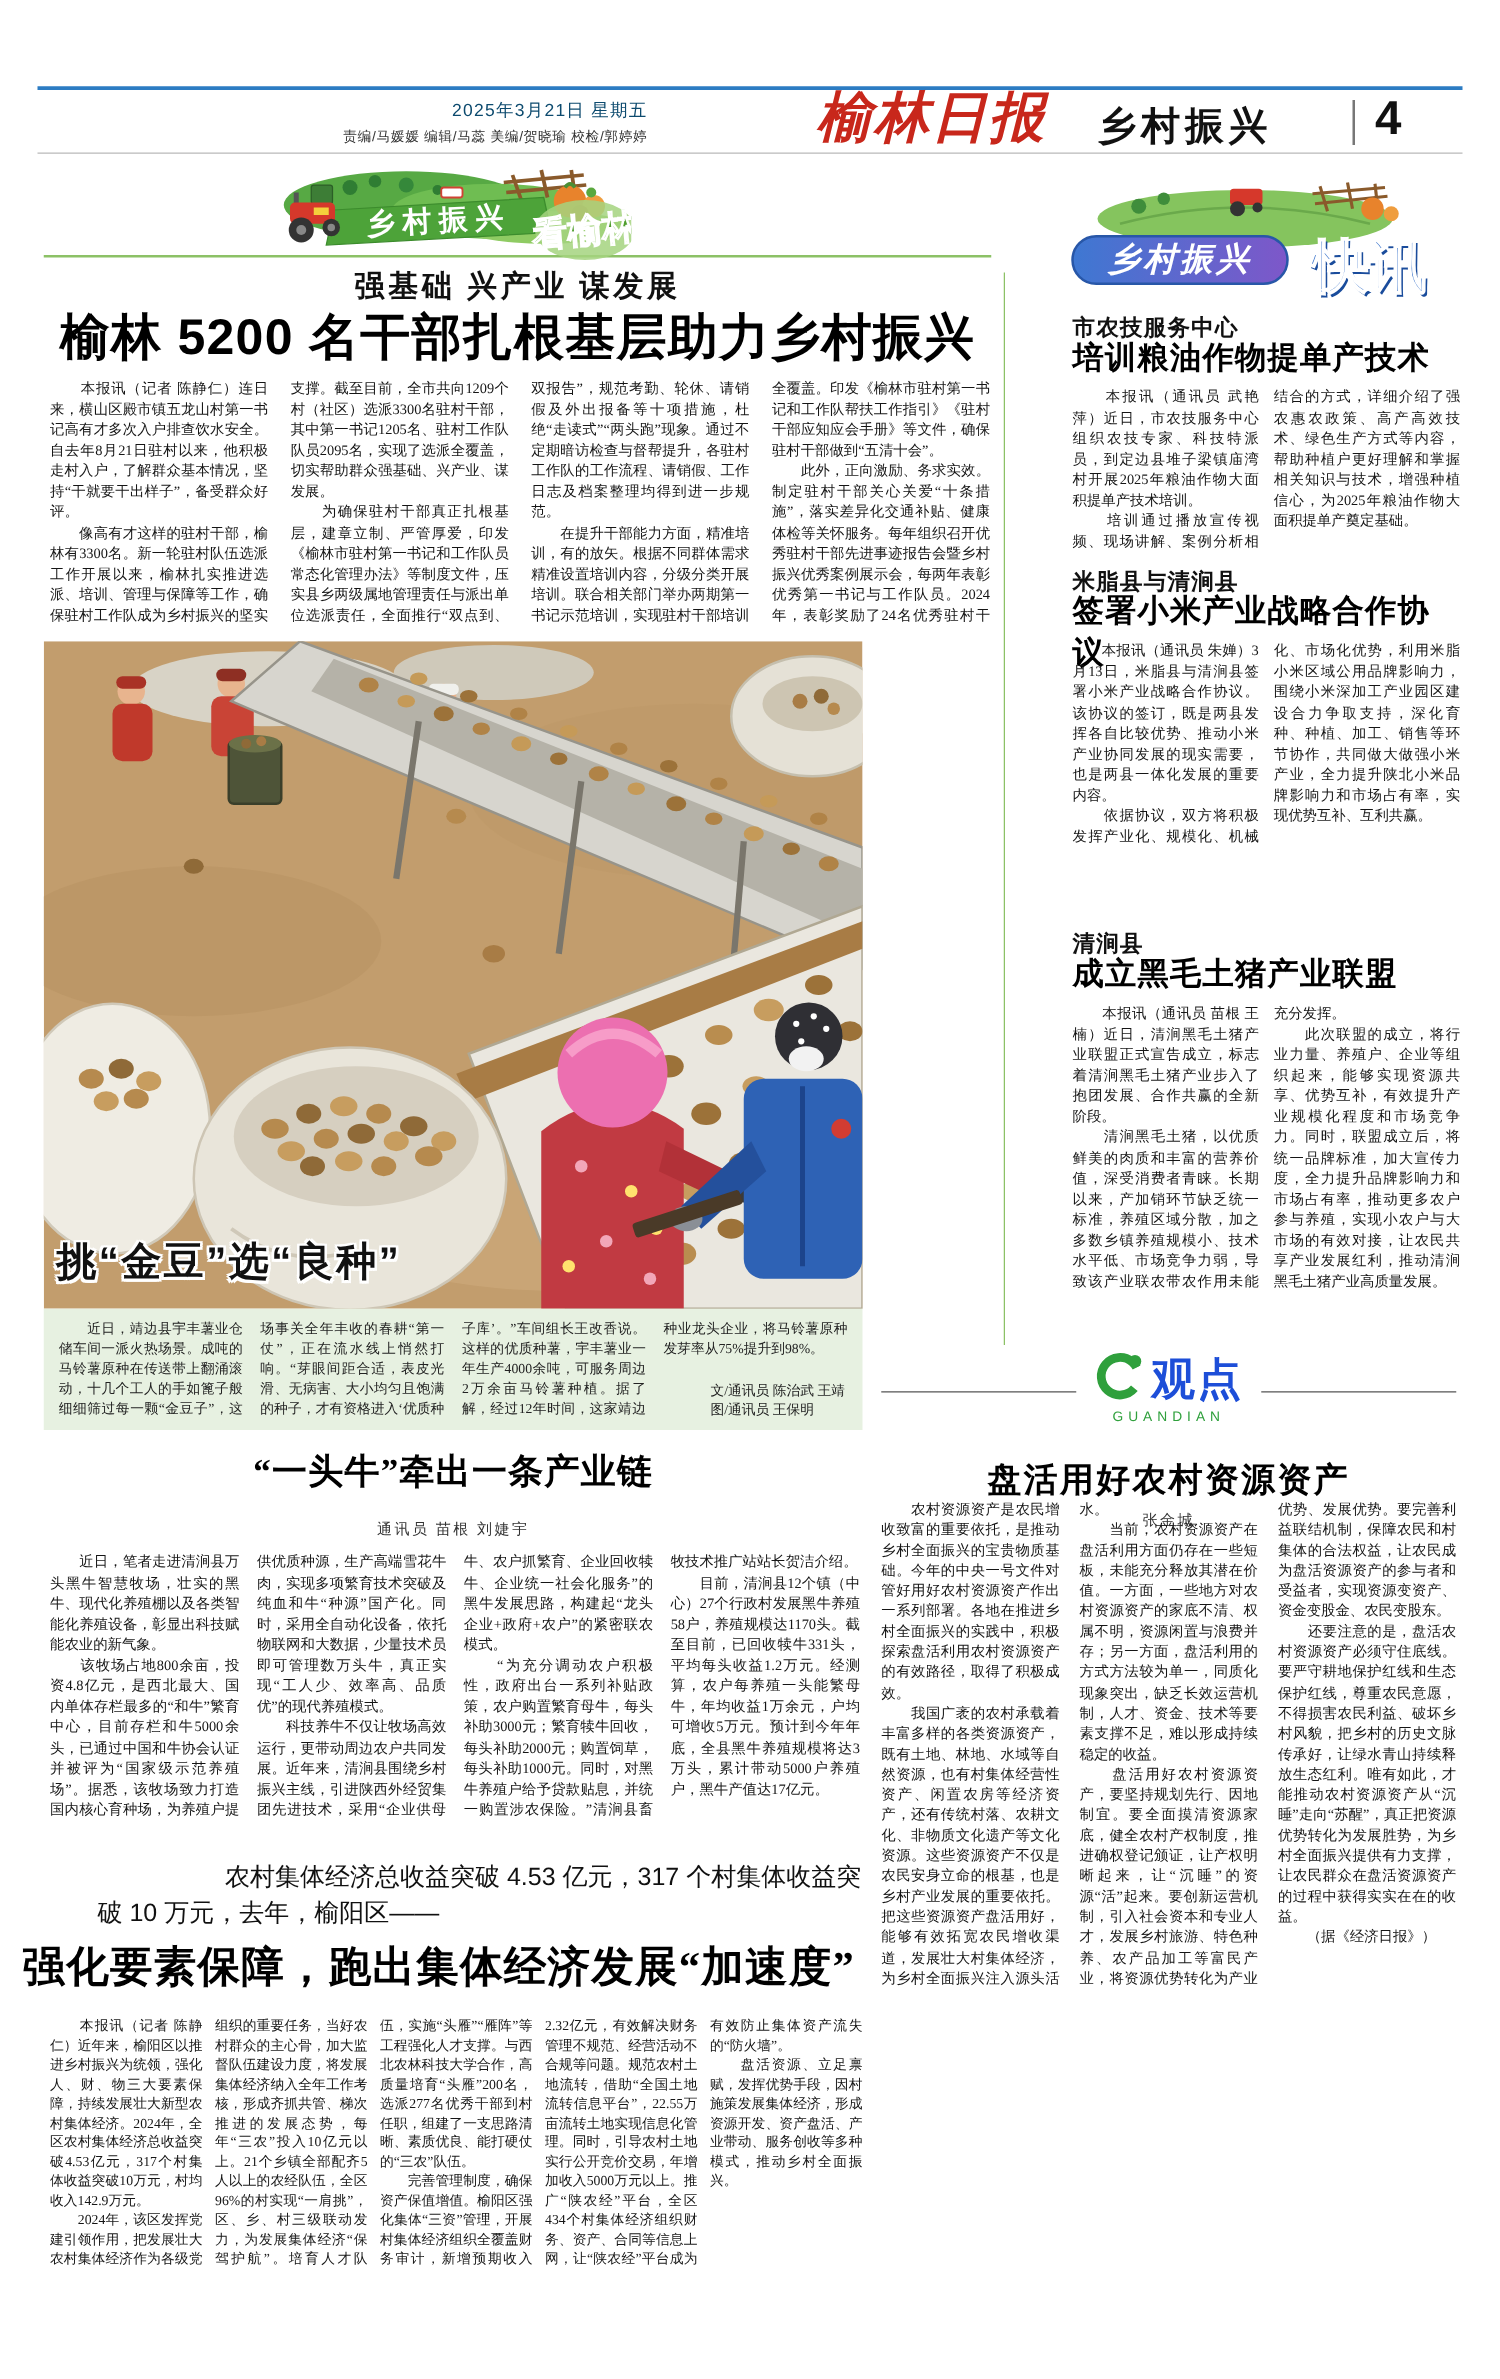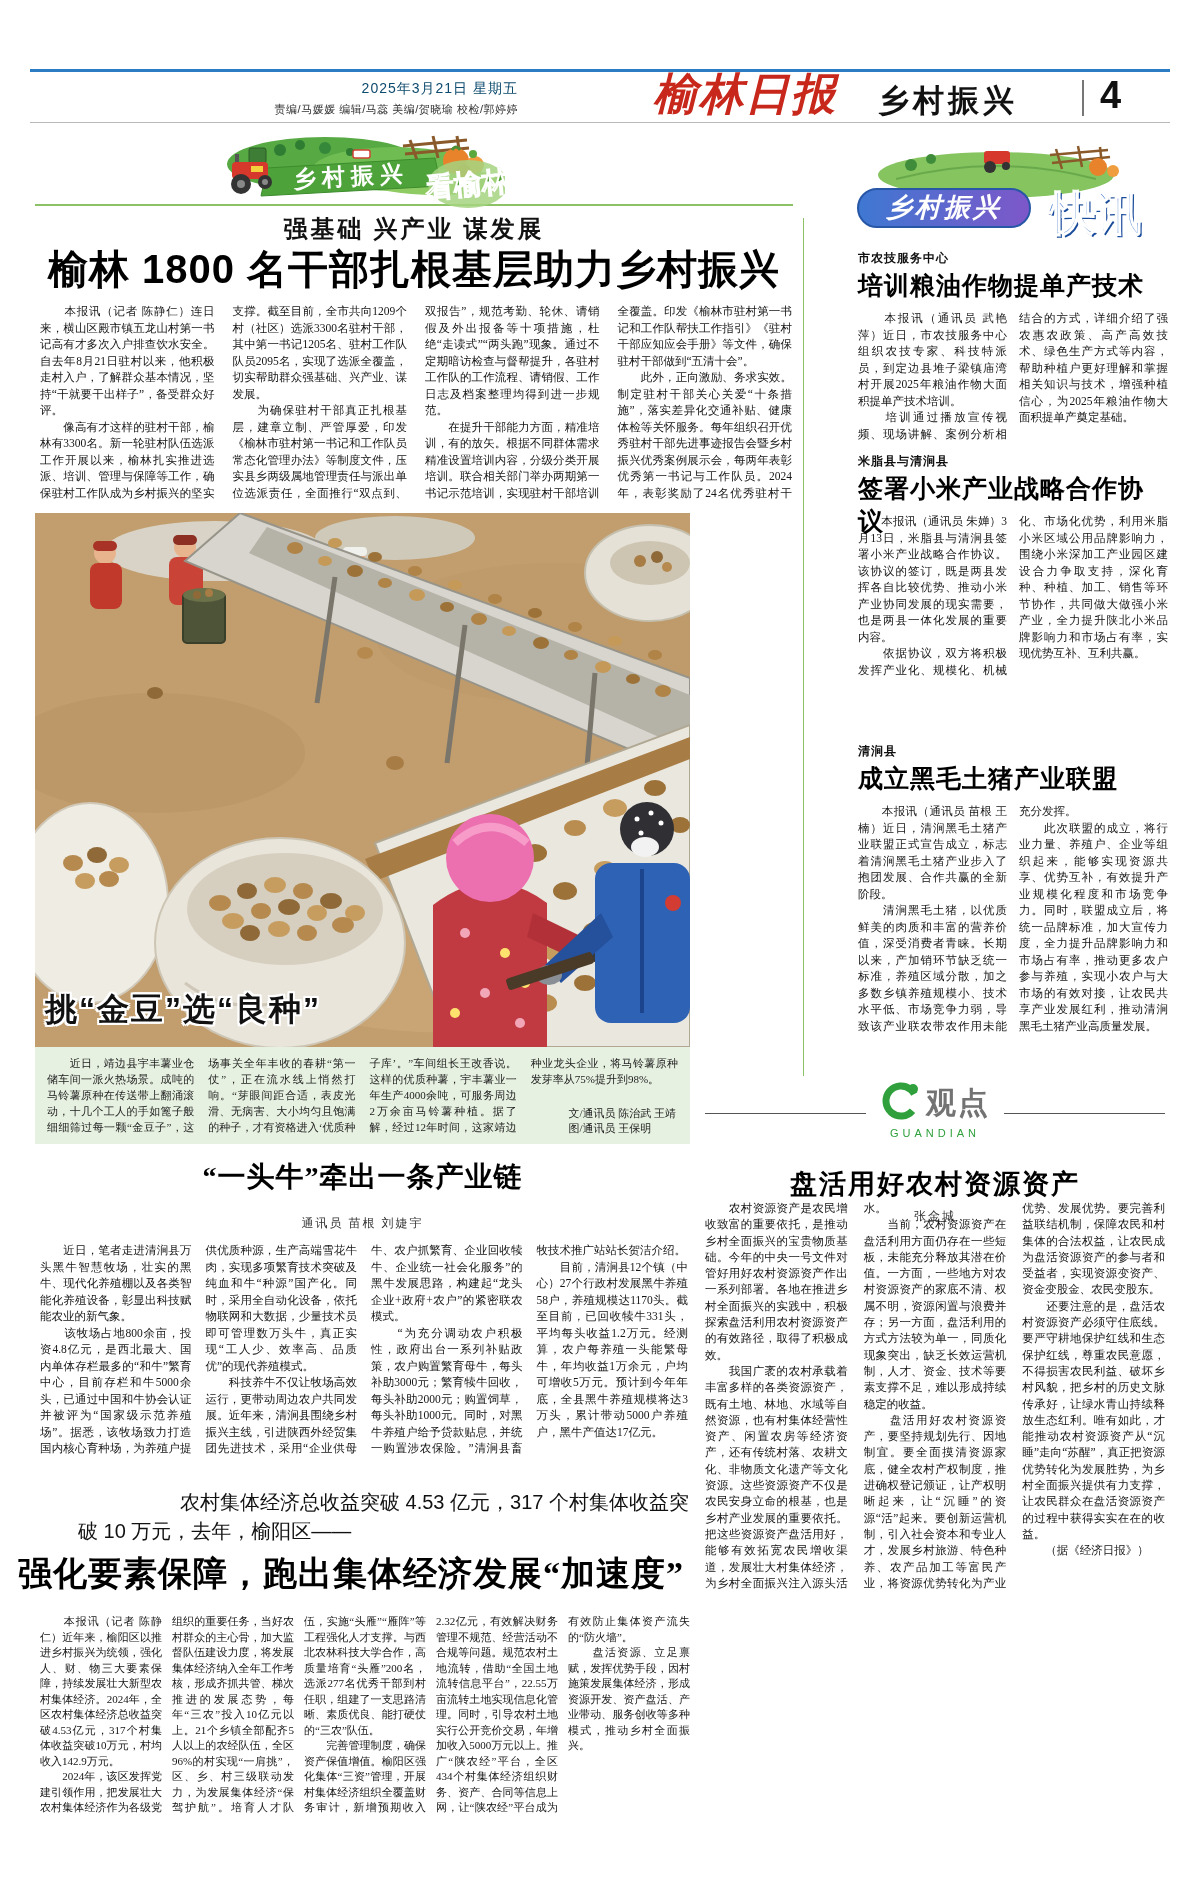--- a/index.html
+++ b/index.html
@@ -37,31 +37,31 @@
   .cattle-headline{left:35px;top:1158px;width:655px;text-align:center;font-size:28px;font-weight:900;color:#000;letter-spacing:1px;}
   .cattle-byline{left:35px;top:1215px;width:655px;text-align:center;font-size:12px;color:#333;letter-spacing:2px;}
   .cattle-body{left:40px;top:1242px;width:648px;height:222px;column-count:4;column-gap:14px;}
   .econ-lede{left:78px;top:1488px;width:625px;font-size:20px;line-height:29px;color:#111;
              font-family:"Liberation Sans",sans-serif;text-indent:102px;}
   .econ-headline{left:18px;top:1551px;width:744px;font-size:34px;font-weight:900;color:#000;letter-spacing:1px;}
   .econ-body{left:40px;top:1614px;width:650px;height:280px;column-count:5;column-gap:10px;font-size:11px;line-height:15.5px;}
   
   .v-div{left:803px;top:218px;width:1px;height:858px;background:#8cc166;}
   .bulletin-logo{left:856px;top:143px;width:302px;height:97px;}
-  .sb-kicker{left:858px;width:310px;font-size:12px;font-weight:bold;font-family:"Liberation Sans",sans-serif;color:#111;letter-spacing:1px;}
+  .sb-kicker{left:858px;width:310px;font-size:18px;font-weight:bold;font-family:"Liberation Sans",sans-serif;color:#111;letter-spacing:1px;}
   .sb-headline{left:858px;width:310px;font-size:25px;font-weight:900;color:#000;letter-spacing:1px;}
   .sb-body{left:858px;width:310px;column-count:2;column-gap:12px;}
   .a1-k{top:250px;} .a1-h{top:269px;} .a1-b{top:310px;height:136px;}
   .a2-k{top:453px;} .a2-h{top:472px;} .a2-b{top:513px;height:228px;}
   .a3-k{top:743px;} .a3-h{top:762px;} .a3-b{top:803px;height:280px;}
   
   .op-rule{left:705px;top:1113px;width:460px;height:1px;background:#555;}
   .op-label{left:705px;top:1080px;width:460px;text-align:center;}
   .op-label .inner{display:inline-block;background:#fff;padding:0 14px;}
-  .op-name{font-size:30px;font-weight:900;color:#737373;vertical-align:middle;letter-spacing:2px;}
+  .op-name{font-size:35px;font-weight:900;color:#1d4ed8;vertical-align:middle;letter-spacing:2px;}
   .op-sub{font-size:11px;color:#2fa03c;letter-spacing:4px;font-family:"Liberation Sans",sans-serif;margin-top:1px;}
   .op-headline{left:705px;top:1166px;width:460px;text-align:center;font-size:27px;font-weight:900;color:#000;letter-spacing:2px;}
   .op-author{left:705px;top:1208px;width:460px;text-align:center;font-size:12px;color:#333;letter-spacing:2px;}
   .op-body{left:705px;top:1200px;width:460px;height:660px;column-count:3;column-gap:16px;font-size:11.5px;line-height:16.3px;}
 </style>
 </head>
 <body>
 
 <div class="page">
 
@@ -112,21 +112,21 @@
         <rect x="46" y="34" width="12" height="6" fill="#f4d03c"></rect>
         <circle cx="36" cy="52" r="10" fill="#333"></circle>
           <circle cx="36" cy="52" r="4" fill="#888"></circle>
         <circle cx="60" cy="50" r="7" fill="#333"></circle>
           <circle cx="60" cy="50" r="3" fill="#888"></circle>
       </g>
     </svg>
   </div>
 
   <div class="abs kicker">强基础  兴产业  谋发展</div>
-  <div class="abs main-headline">榆林 1800 名干部扎根基层助力乡村振兴</div>
+  <div class="abs main-headline">榆林 5200 名干部扎根基层助力乡村振兴</div>
   <div class="abs body-cols main-body">　　本报讯（记者 陈静仁）连日来，横山区殿市镇五龙山村第一书记高有才多次入户排查饮水安全。自去年8月21日驻村以来，他积极走村入户，了解群众基本情况，坚持“干就要干出样子”，备受群众好评。
 　　像高有才这样的驻村干部，榆林有3300名。新一轮驻村队伍选派工作开展以来，榆林扎实推进选派、培训、管理与保障等工作，确保驻村工作队成为乡村振兴的坚实支撑。截至目前，全市共向1209个村（社区）选派3300名驻村干部，其中第一书记1205名、驻村工作队队员2095名，实现了选派全覆盖，切实帮助群众强基础、兴产业、谋发展。
 　　为确保驻村干部真正扎根基层，建章立制、严管厚爱，印发《榆林市驻村第一书记和工作队员常态化管理办法》等制度文件，压实县乡两级属地管理责任与派出单位选派责任，全面推行“双点到、双报告”，规范考勤、轮休、请销假及外出报备等十项措施，杜绝“走读式”“两头跑”现象。通过不定期暗访检查与督帮提升，各驻村工作队的工作流程、请销假、工作日志及档案整理均得到进一步规范。
 　　在提升干部能力方面，精准培训，有的放矢。根据不同群体需求精准设置培训内容，分级分类开展培训。联合相关部门举办两期第一书记示范培训，实现驻村干部培训全覆盖。印发《榆林市驻村第一书记和工作队帮扶工作指引》《驻村干部应知应会手册》等文件，确保驻村干部做到“五清十会”。
 　　此外，正向激励、务求实效。制定驻村干部关心关爱“十条措施”，落实差异化交通补贴、健康体检等关怀服务。每年组织召开优秀驻村干部先进事迹报告会暨乡村振兴优秀案例展示会，每两年表彰优秀第一书记与工作队员。2024年，表彰奖励了24名优秀驻村干部、12个帮扶企业、19个乡村振兴示范村，营造了比学赶超的浓厚氛围。在干部提拔使用上，坚持优先考虑驻村干部。上一轮，全市提拔使用驻村干部1100人，占比37.7%。新一轮驻村以来，共提拔使用驻村干部1058人，其中市直部门提拔使用126人、占比27.1%，各县市区提拔使用932人，占比39.7%。
 　　在众多驻村干部的共同努力下，榆林乡村正向产业兴旺、生态宜居、乡风文明、治理有效、生活富裕的目标大步迈进。</div>
 
   <div class="abs photo">
     <svg width="655" height="534" viewBox="0 0 655 534">
       <rect width="655" height="534" fill="#c29d6d"></rect>

